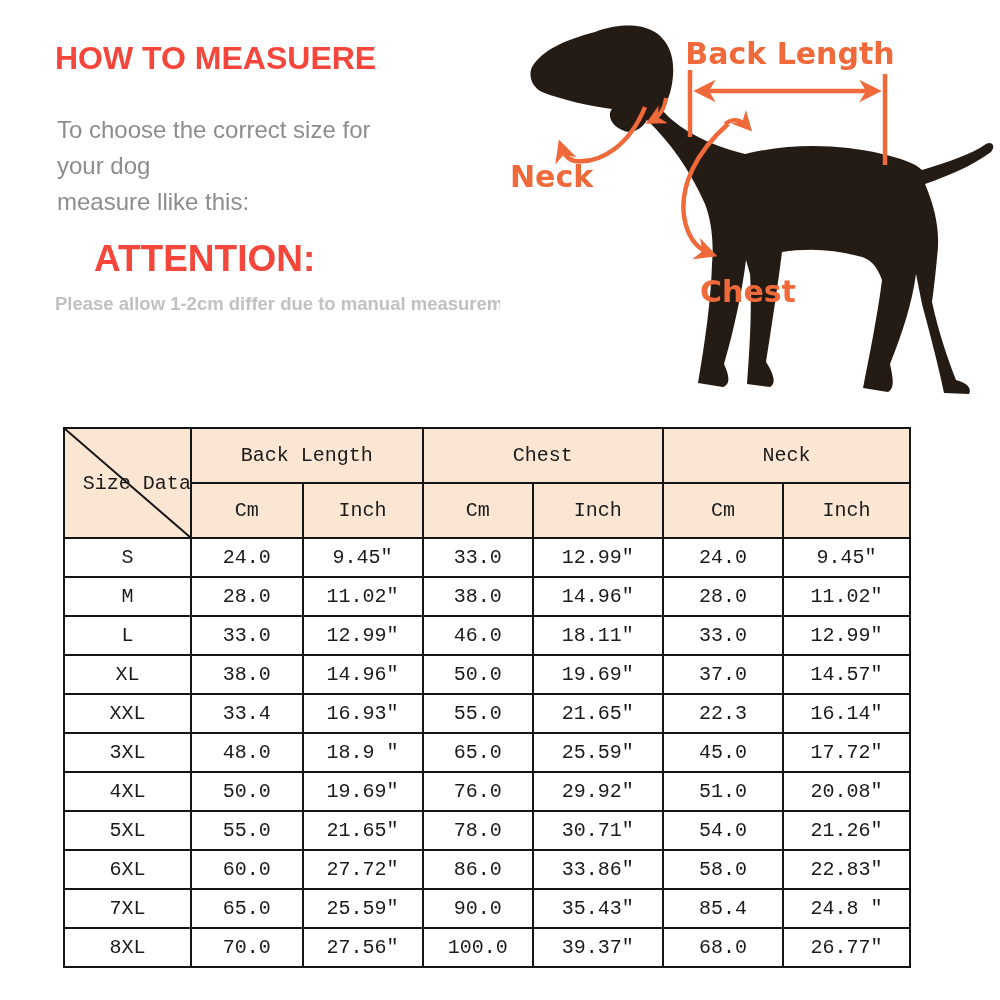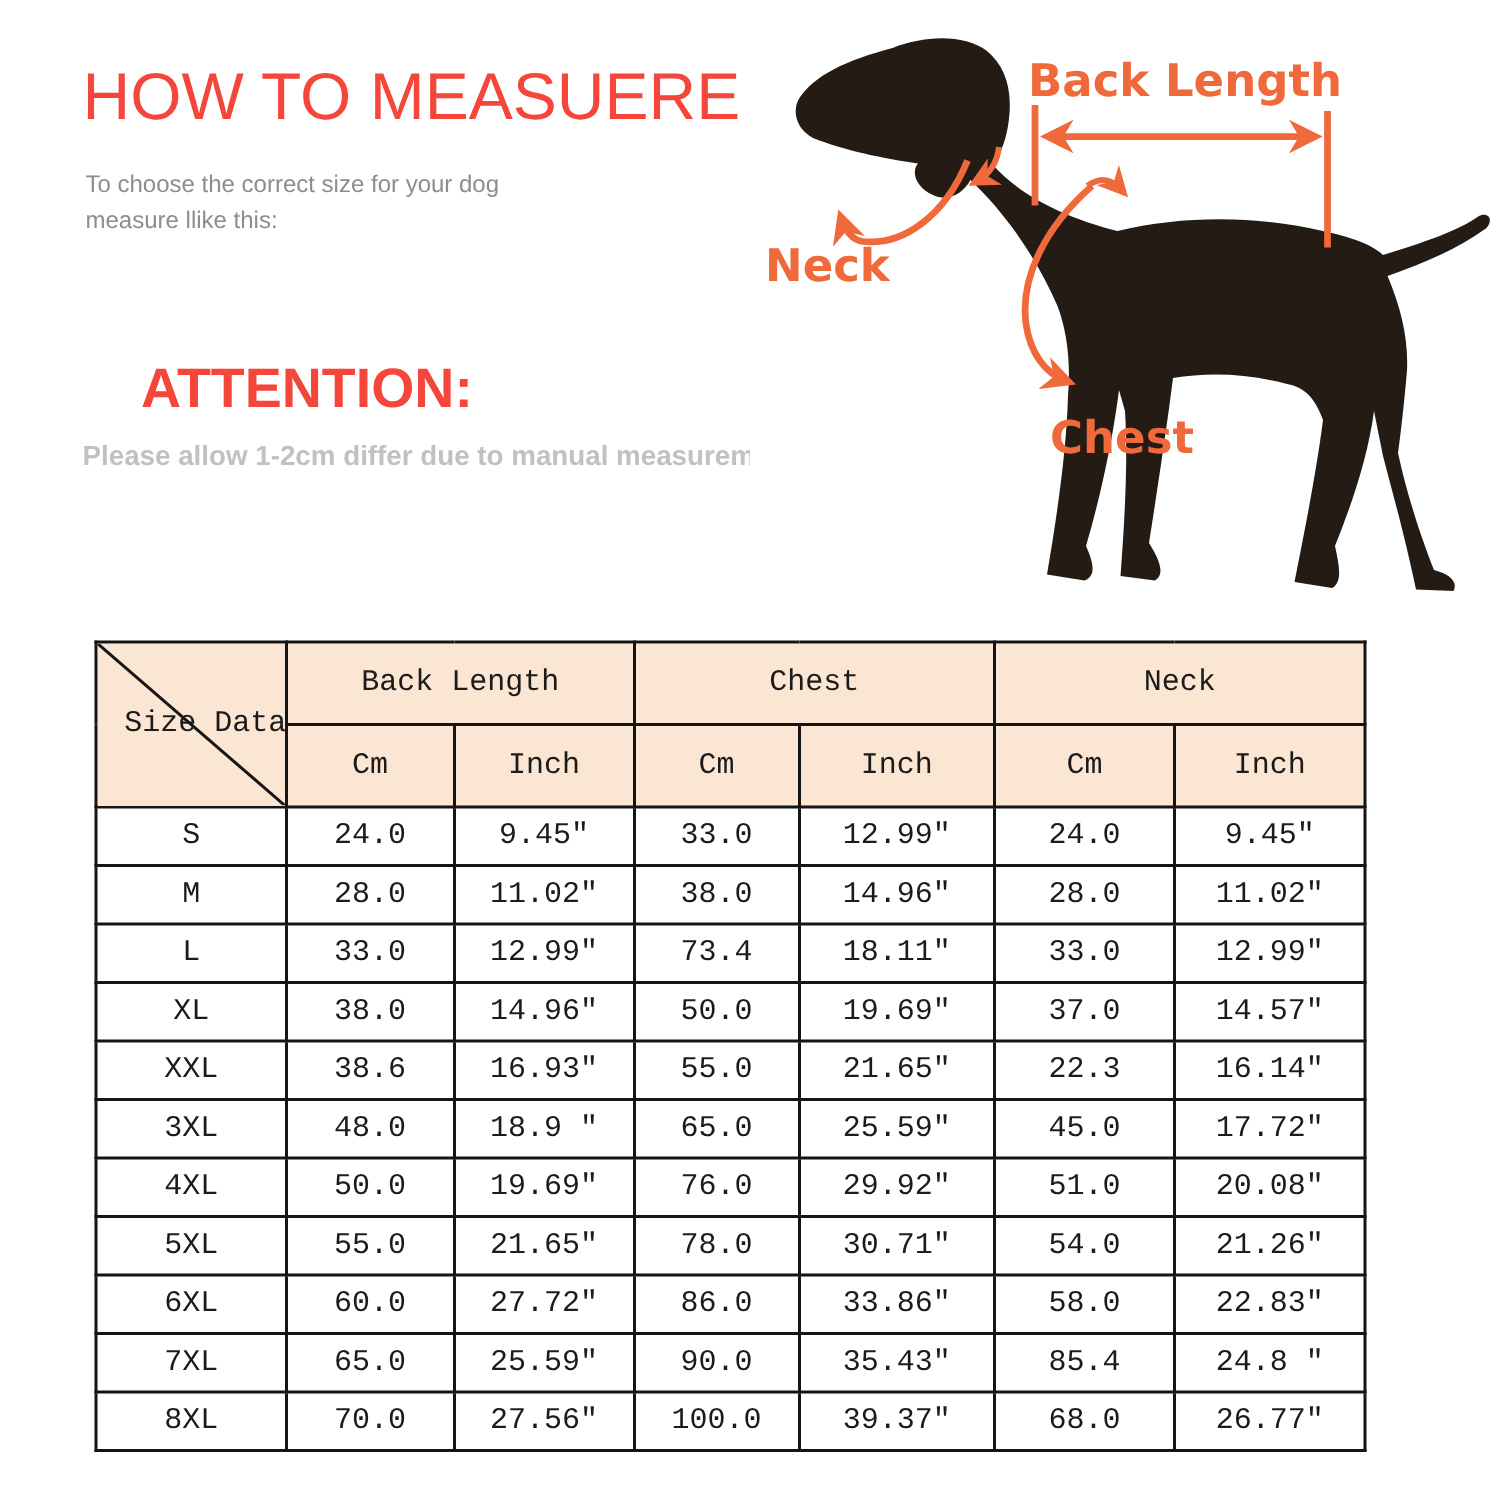--- a/index.html
+++ b/index.html
@@ -3,26 +3,26 @@
 <meta charset="utf-8">
 <style>
   html,body{margin:0;padding:0;background:#fff;}
   #canvas{
     position:relative;width:1000px;height:1000px;background:#ffffff;overflow:hidden;
     font-family:"Liberation Sans",sans-serif;
   }
   
   .howto-title{
     position:absolute;left:55px;top:40px;
-    font-size:44px;font-weight:400;letter-spacing:0px;color:#f4463a;
+    font-size:32px;font-weight:700;letter-spacing:0px;color:#f4463a;
     font-family:"Liberation Sans",sans-serif;white-space:nowrap;
   }
   .howto-sub{
     position:absolute;left:57px;top:112px;width:360px;
-    font-size:16px;line-height:1.5;color:#8d8d8d;font-weight:500;
+    font-size:24px;line-height:1.5;color:#8d8d8d;font-weight:500;
   }
   .attention-title{
     position:absolute;left:55px;top:238px;
     font-size:37px;font-weight:800;color:#f4463a;white-space:nowrap;margin-left:39px;
   }
   .attention-body{
     position:absolute;left:55px;top:290px;width:445px;
     font-size:18.5px;line-height:1.55;font-weight:700;color:#c2c1c0;
     white-space:nowrap;overflow:hidden;
   }
@@ -178,37 +178,37 @@
           <td>11.02″</td>
           <td>38.0</td>
           <td>14.96″</td>
           <td>28.0</td>
           <td>11.02″</td>
         </tr>
         <tr>
           <td>L</td>
           <td>33.0</td>
           <td>12.99″</td>
-          <td>73.4</td>
+          <td>46.0</td>
           <td>18.11″</td>
           <td>33.0</td>
           <td>12.99″</td>
         </tr>
         <tr>
           <td>XL</td>
           <td>38.0</td>
           <td>14.96″</td>
           <td>50.0</td>
           <td>19.69″</td>
           <td>37.0</td>
           <td>14.57″</td>
         </tr>
         <tr>
           <td>XXL</td>
-          <td>38.6</td>
+          <td>33.4</td>
           <td>16.93″</td>
           <td>55.0</td>
           <td>21.65″</td>
           <td>22.3</td>
           <td>16.14″</td>
         </tr>
         <tr>
           <td>3XL</td>
           <td>48.0</td>
           <td>18.9 ″</td>

